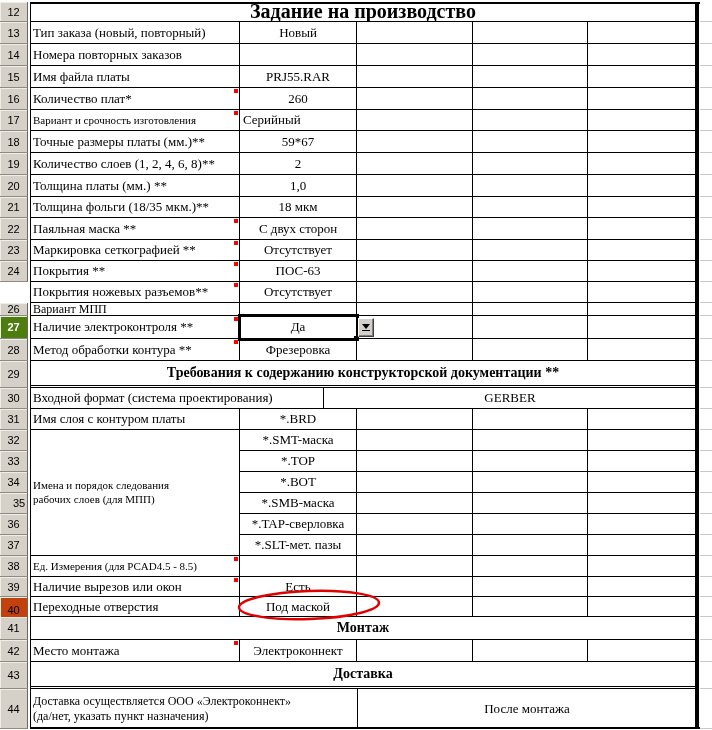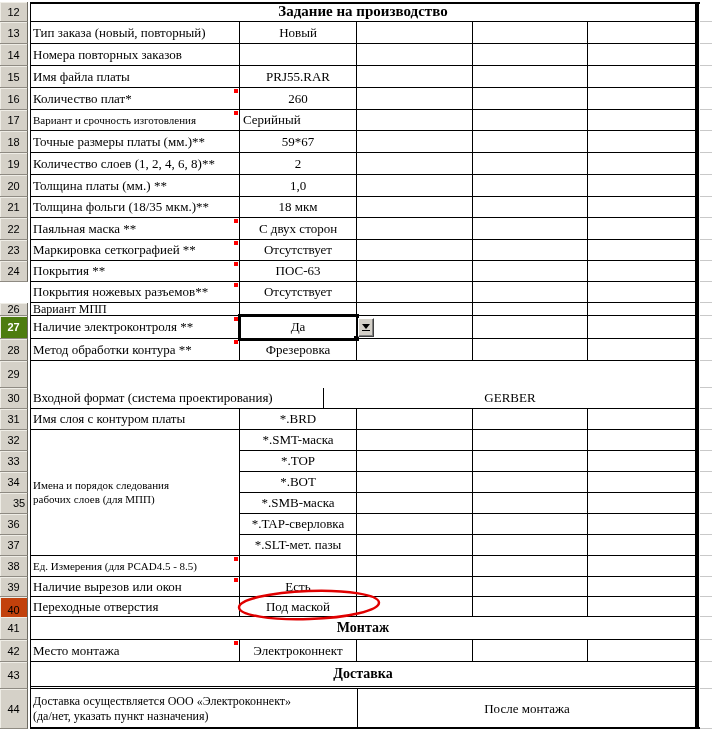--- a/index.html
+++ b/index.html
@@ -6,21 +6,21 @@
   #screen{position:relative;width:712px;height:730px;background:#ffffff;overflow:hidden;
           font-family:"Liberation Serif",serif;}
   .cell{position:absolute;box-sizing:border-box;border-right:1px solid #000;border-bottom:1px solid #000;
         background:#fff;font-size:13px;color:#000;display:flex;align-items:center;overflow:hidden;z-index:1;}
   .cell.last{border-right:none;}
   .cell.center{justify-content:center;text-align:center;}
   .cell.leftpad{padding-left:3px;}
   .cell.small{font-size:11px;}
   .cell.mid{font-size:12px;}
   .cell.dbl{border-bottom:3px double #000;}
-  .cell.title{font-weight:bold;font-size:15px;}
+  .cell.title{font-weight:bold;font-size:20px;}
   .cell.section{font-weight:bold;font-size:14px;}
   .pre{white-space:pre-line;line-height:1.25;}
   .rowhdr{position:absolute;left:0;width:28px;box-sizing:border-box;
           font-family:"Liberation Sans",sans-serif;font-size:11px;color:#000;
           display:flex;align-items:center;justify-content:center;
           border-bottom:1px solid #8e8a82;border-right:1px solid #6b6860;
           box-shadow:inset 0 1px 0 #efede6,inset 1px 0 0 #efede6;z-index:2;}
   .rowhdr.sel{font-weight:bold;}
   .vline,.hline{position:absolute;background:#000;z-index:3;}
   .dot{position:absolute;width:4px;height:4px;z-index:4;}
@@ -146,20 +146,21 @@
       <div class="ddbar"></div>
     </div>
     <div class="rowhdr" style="top: 339px; height: 22px; background: rgb(213, 209, 200); color: rgb(0, 0, 0);">28</div>
     <div class="cell leftpad" style="left: 30px; top: 339px; width: 210px; height: 22px;">Метод обработки контура **</div>
     <div class="cell center" style="left: 240px; top: 339px; width: 117px; height: 22px;">Фрезеровка</div>
     <div class="cell " style="left: 357px; top: 339px; width: 116px; height: 22px;"></div>
     <div class="cell " style="left: 473px; top: 339px; width: 115px; height: 22px;"></div>
     <div class="cell last" style="left: 588px; top: 339px; width: 108px; height: 22px;"></div>
     <div class="dot" style="left: 234px; top: 340px; background: rgb(255, 0, 0);"></div>
     <div class="rowhdr" style="top: 361px; height: 27px; background: rgb(213, 209, 200); color: rgb(0, 0, 0);">29</div>
+    <div class="cell center section last dbl" style="left: 30px; top: 361px; width: 666px; height: 27px;">Требования к содержанию конструкторской документации **</div>
     <div class="rowhdr" style="top: 388px; height: 21px; background: rgb(213, 209, 200); color: rgb(0, 0, 0);">30</div>
     <div class="cell leftpad" style="left: 30px; top: 388px; width: 294px; height: 21px;">Входной формат (система проектирования)</div>
     <div class="cell center last" style="left: 324px; top: 388px; width: 372px; height: 21px;">GERBER</div>
     <div class="rowhdr" style="top: 409px; height: 21px; background: rgb(213, 209, 200); color: rgb(0, 0, 0);">31</div>
     <div class="cell leftpad" style="left: 30px; top: 409px; width: 210px; height: 21px;">Имя слоя с контуром платы</div>
     <div class="cell center" style="left: 240px; top: 409px; width: 117px; height: 21px;">*.BRD</div>
     <div class="cell " style="left: 357px; top: 409px; width: 116px; height: 21px;"></div>
     <div class="cell " style="left: 473px; top: 409px; width: 115px; height: 21px;"></div>
     <div class="cell last" style="left: 588px; top: 409px; width: 108px; height: 21px;"></div>
     <div class="rowhdr" style="top: 430px; height: 21px; background: rgb(213, 209, 200); color: rgb(0, 0, 0);">32</div>

